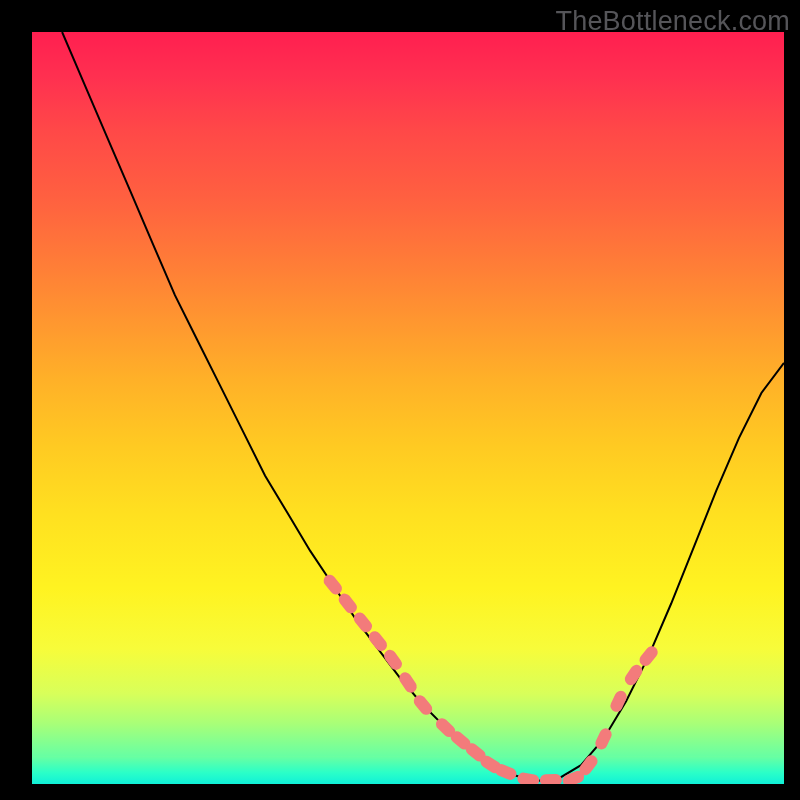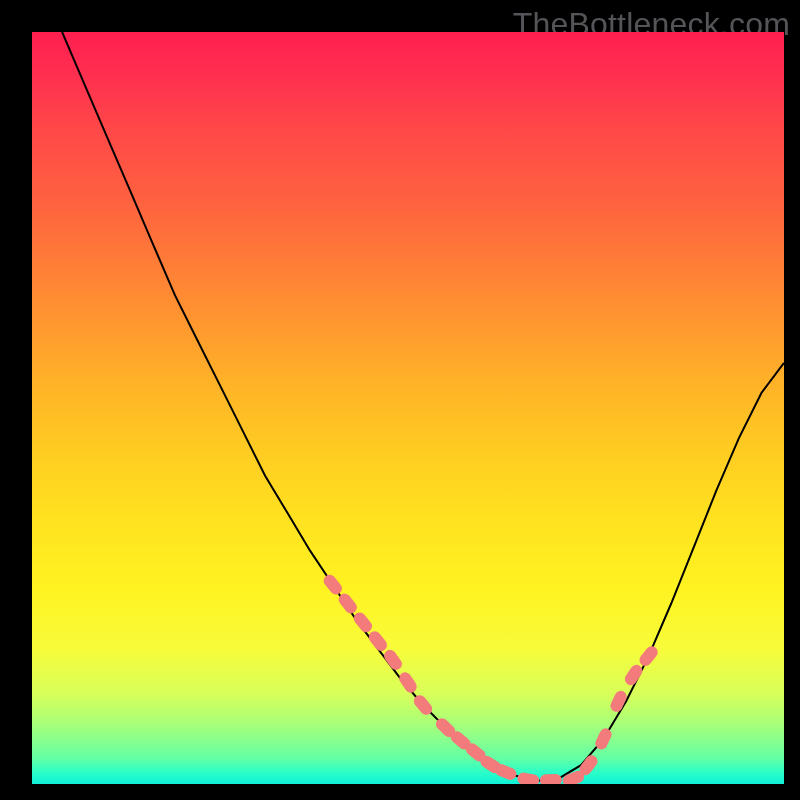--- a/index.html
+++ b/index.html
@@ -8,21 +8,21 @@
     position: relative;
     width: 800px;
     height: 800px;
     background: #000;
   }
   .watermark {
     position: absolute;
     top: 6px;
     right: 10px;
     font-family: Arial, Helvetica, sans-serif;
-    font-size: 32px;
+    font-size: 27px;
     color: #555559;
     letter-spacing: 0.2px;
     user-select: none;
   }
   .plot {
     position: absolute;
     left: 32px;
     top: 32px;
     width: 752px;
     height: 752px;

